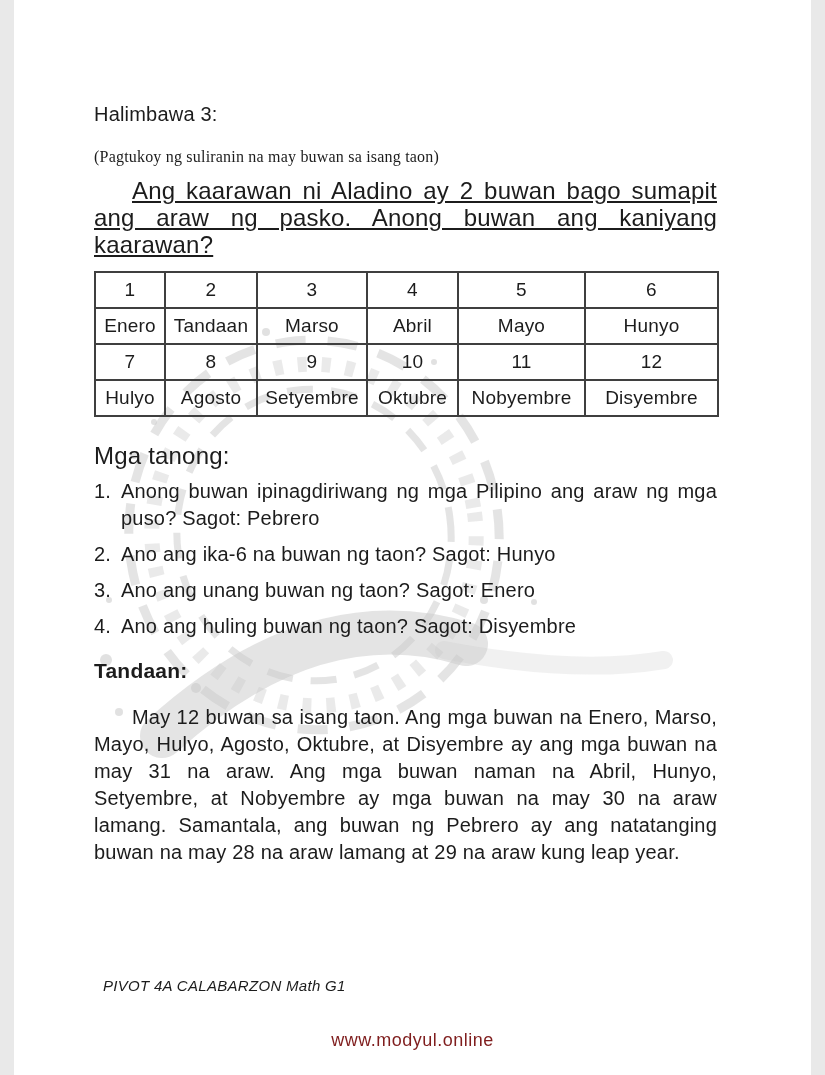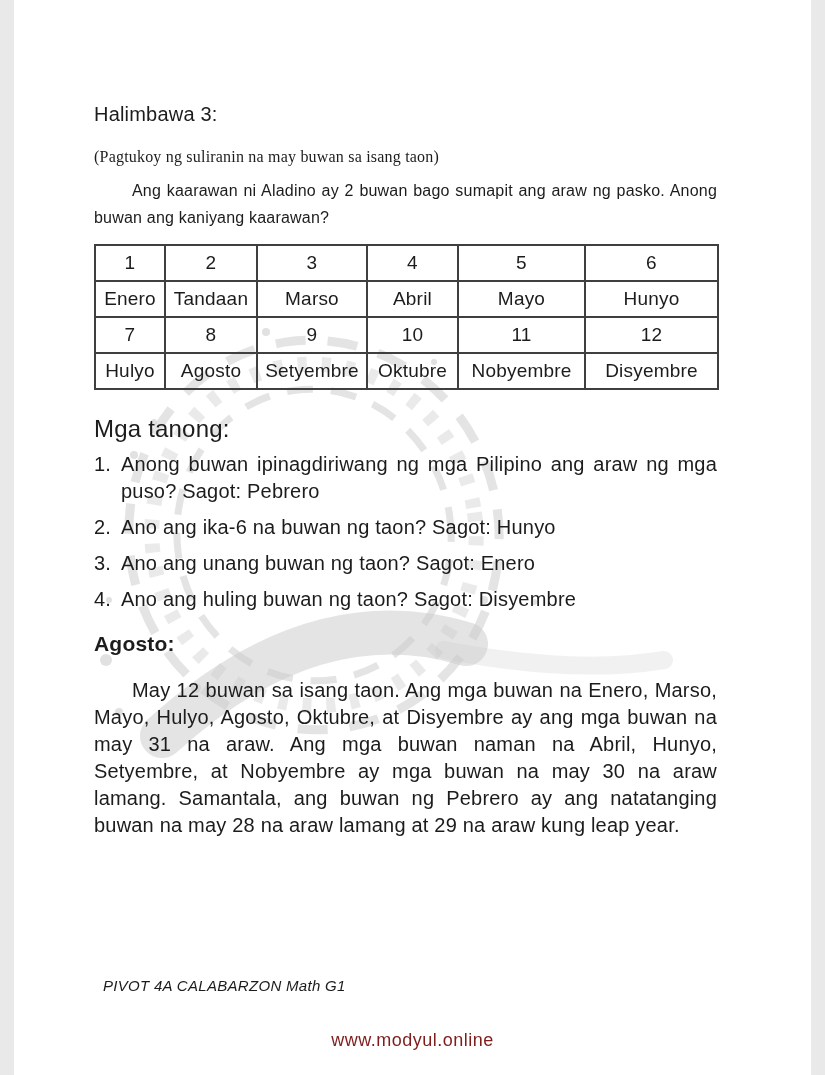--- a/index.html
+++ b/index.html
@@ -19,22 +19,22 @@
     z-index: 0; pointer-events: none;
   }
   .content {
     position: absolute; left: 80px; top: 101px;
     width: 623px; z-index: 1;
   }
   .doc-title { font-size: 20px; line-height: 27px; font-weight: normal; letter-spacing: .2px; }
   .doc-subtitle { margin-top: 15px; font-size: 16px; line-height: 27px; letter-spacing: .2px; font-family: Liberation Serif, serif; }
   .problem-para {
     margin-top: 7px;
-    font-size: 16px; line-height: 27px;
-    text-align: justify; text-indent: 38px; letter-spacing: .2px;
+    font-size: 24px; line-height: 27px;
+    text-align: justify; text-indent: 38px; letter-spacing: .2px; text-decoration: underline;
   }
   table.months {
     margin-top: 13px;
     border-collapse: collapse;
     width: 623px;
     table-layout: fixed;
   }
   table.months td {
     border: 2px solid #3f3f3f;
     height: 36px;
@@ -175,21 +175,21 @@
       <div class="question-item">
         <span class="question-number">3.</span>
         <span class="question-text">Ano ang unang buwan ng taon? Sagot: Enero</span>
       </div>
       <div class="question-item">
         <span class="question-number">4.</span>
         <span class="question-text">Ano ang huling buwan ng taon? Sagot: Disyembre</span>
       </div>
     </div>
 
-    <div class="reminder-heading">Agosto:</div>
+    <div class="reminder-heading">Tandaan:</div>
 
     <p class="reminder-para">May 12 buwan sa isang taon. Ang mga buwan na Enero, Marso, Mayo, Hulyo, Agosto, Oktubre, at Disyembre ay ang mga buwan na may 31 na araw. Ang mga buwan naman na Abril, Hunyo, Setyembre, at Nobyembre ay mga buwan na may 30 na araw lamang. Samantala, ang buwan ng Pebrero ay ang natatanging buwan na may 28 na araw lamang at 29 na araw kung leap year.</p>
 
   </div>
 
   <div class="footer">
     <span class="book-title">PIVOT 4A CALABARZON Math G1</span>
     <span class="footer-page-number">20</span>
   </div>
 

